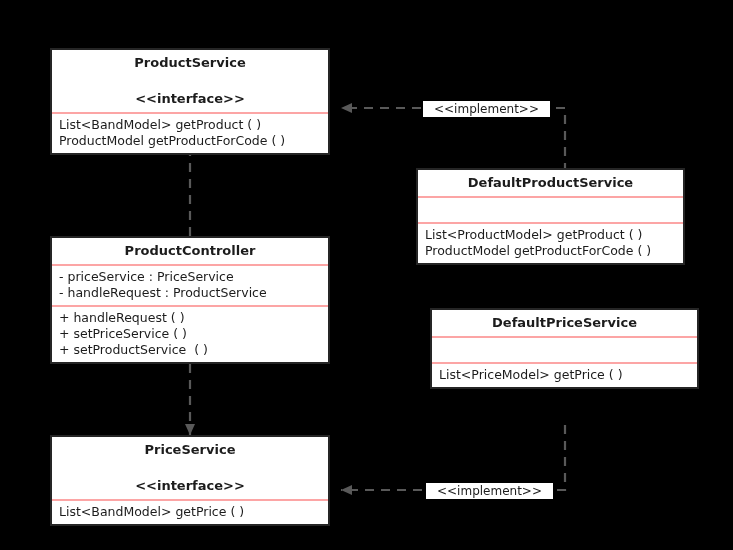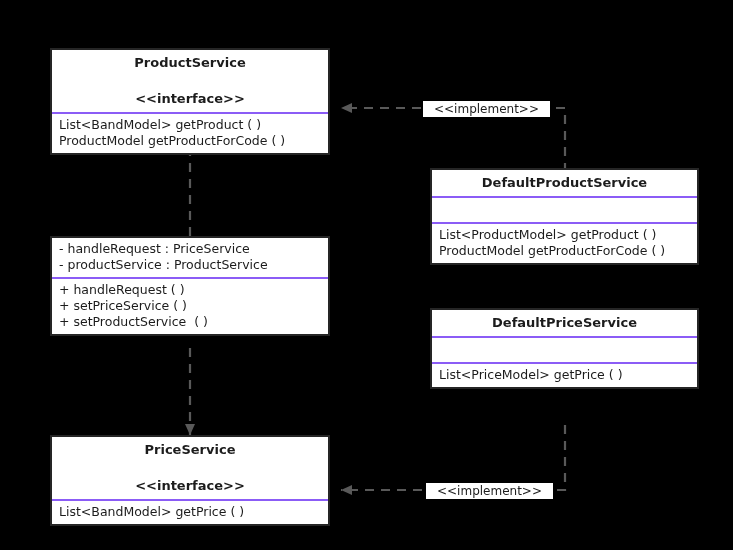--- a/index.html
+++ b/index.html
@@ -29,21 +29,21 @@
     border: 2px solid #252525;
     box-sizing: border-box;
     color: #1c1c1c;
     z-index: 5;
   }
   .uml-compartment {
     box-sizing: border-box;
     padding: 3px 7px 4px 7px;
   }
   .uml-compartment + .uml-compartment {
-    border-top: 2px solid #8b5cf6;
+    border-top: 2px solid #fca5a5;
   }
   .uml-title {
     text-align: center;
     font-weight: bold;
     font-size: 13px;
     line-height: 16px;
     padding-top: 5px;
     padding-bottom: 5px;
   }
   .uml-title .stereo {
@@ -114,35 +114,38 @@
     <div class="uml-compartment uml-title">
       <span>ProductService</span>
       <span class="stereo">&lt;&lt;interface&gt;&gt;</span>
     </div>
     <div class="uml-compartment uml-members">
       <div class="uml-member">List&lt;BandModel&gt; getProduct ( )</div>
       <div class="uml-member">ProductModel getProductForCode ( )</div>
     </div>
   </div>
 
-  <div class="uml-class" style="left:430px; top:168px; width:269px;">
+  <div class="uml-class" style="left:416px; top:168px; width:269px;">
     <div class="uml-compartment uml-title">
       <span>DefaultProductService</span>
     </div>
     <div class="uml-compartment uml-members uml-empty"></div>
     <div class="uml-compartment uml-members">
       <div class="uml-member">List&lt;ProductModel&gt; getProduct ( )</div>
       <div class="uml-member">ProductModel getProductForCode ( )</div>
     </div>
   </div>
 
   <div class="uml-class" style="left:50px; top:236px; width:280px;">
+    <div class="uml-compartment uml-title">
+      <span>ProductController</span>
+    </div>
     <div class="uml-compartment uml-members">
-      <div class="uml-member">- handleRequest : PriceService</div>
-      <div class="uml-member">- productService : ProductService</div>
+      <div class="uml-member">- priceService : PriceService</div>
+      <div class="uml-member">- handleRequest : ProductService</div>
     </div>
     <div class="uml-compartment uml-members">
       <div class="uml-member">+ handleRequest ( )</div>
       <div class="uml-member">+ setPriceService ( )</div>
       <div class="uml-member">+ setProductService  ( )</div>
     </div>
   </div>
 
   <div class="uml-class" style="left:430px; top:308px; width:269px;">
     <div class="uml-compartment uml-title">

